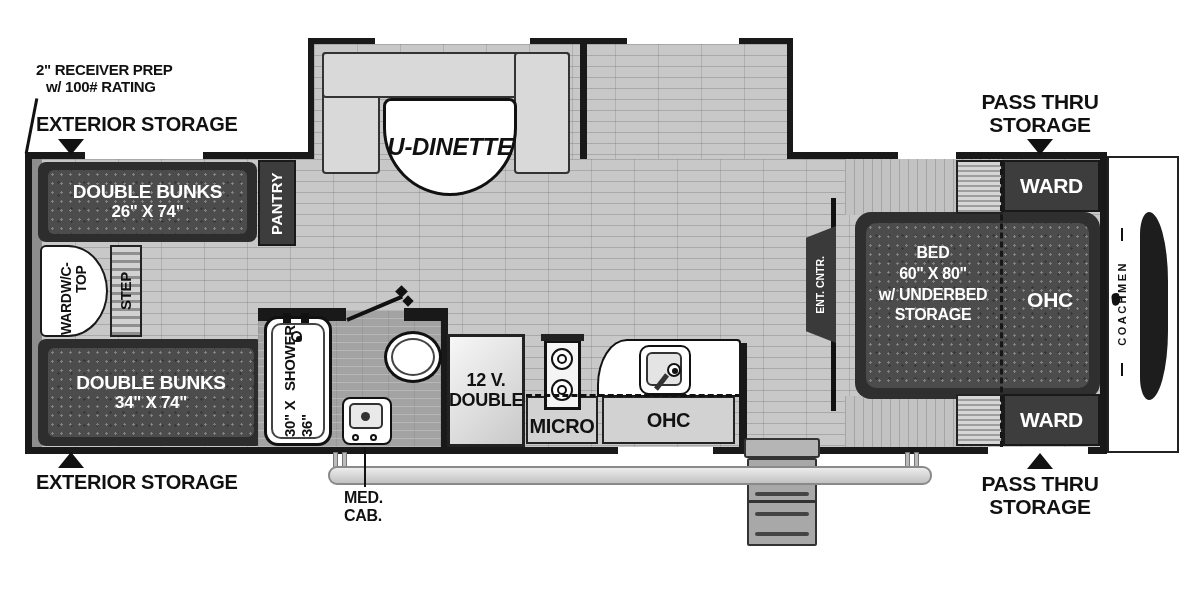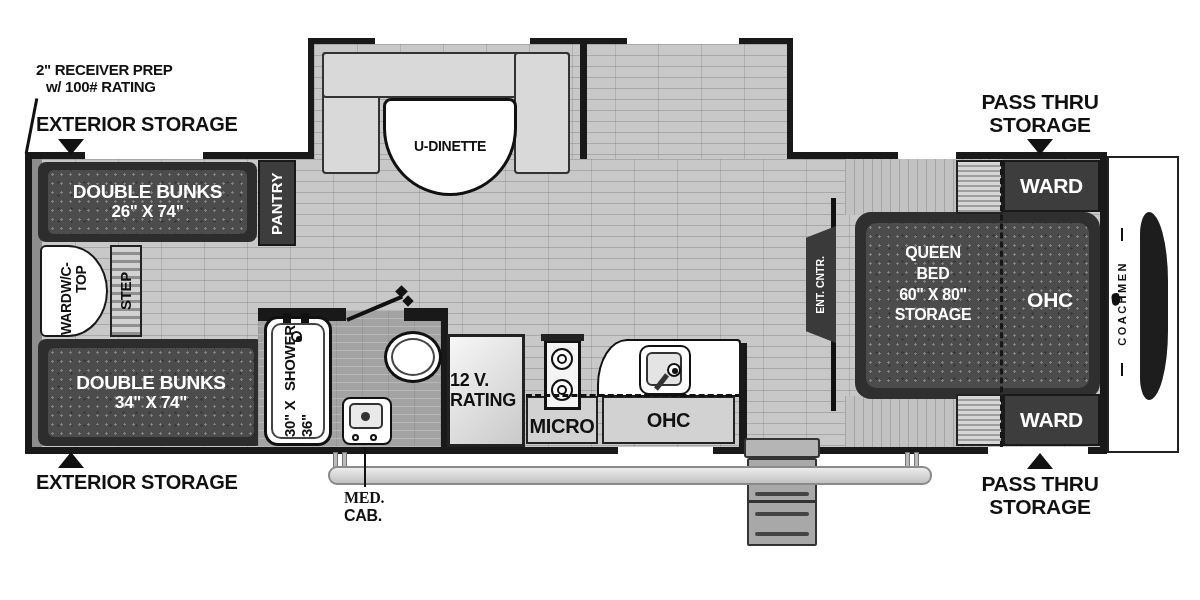--- a/index.html
+++ b/index.html
@@ -46,21 +46,21 @@
   <div class="abs floorV" style="left:845px;top:396px;width:157px;height:51px;"></div>
 
   <div class="abs floor" style="left:308px;top:38px;width:485px;height:121px;border:6px solid #191919;border-bottom:none;"></div>
   <div class="abs wall" style="left:580px;top:38px;width:7px;height:121px;"></div>
 
   <div class="abs cushion" style="left:322px;top:52px;width:58px;height:122px;"></div>
   <div class="abs cushion" style="left:322px;top:52px;width:248px;height:46px;"></div>
   <div class="abs cushion" style="left:514px;top:52px;width:56px;height:122px;"></div>
   <div class="abs" style="left:383px;top:98px;width:134px;height:98px;background:#fff;border:3px solid #111;
               border-radius:8px 8px 50% 50% / 8px 8px 68px 68px;display:flex;align-items:center;justify-content:center;">
-    <span class="lbl" style="position:static;font-size:14px;">U-DINETTE</span>
+    <span class="lbl" style="position:static;font-size:24px;font-style:italic;">U-DINETTE</span>
   </div>
 
 
   <div class="abs win" style="left:85px;top:152px;width:118px;height:7px;"></div>
   <div class="abs win" style="left:375px;top:38px;width:155px;height:6px;"></div>
   <div class="abs win" style="left:627px;top:38px;width:112px;height:6px;"></div>
   <div class="abs win" style="left:898px;top:152px;width:58px;height:7px;"></div>
   <div class="abs win" style="left:618px;top:447px;width:95px;height:7px;"></div>
   <div class="abs win" style="left:988px;top:447px;width:100px;height:7px;"></div>
 
@@ -120,23 +120,23 @@
   </div>
 
   <div class="abs" style="left:342px;top:397px;width:50px;height:48px;background:#fff;border:2.5px solid #111;border-radius:8px;">
     <div class="abs" style="left:5px;top:4px;width:34px;height:26px;background:#e9e9e9;border:2px solid #333;border-radius:5px;"></div>
     <div class="abs" style="left:17px;top:13px;width:9px;height:9px;border-radius:50%;background:#333;"></div>
     <div class="abs" style="left:8px;top:35px;width:7px;height:7px;border:2px solid #111;border-radius:50%;background:#fff;"></div>
     <div class="abs" style="left:26px;top:35px;width:7px;height:7px;border:2px solid #111;border-radius:50%;background:#fff;"></div>
   </div>
 
   <div class="abs" style="left:447px;top:334px;width:78px;height:113px;background:linear-gradient(135deg,#f7f7f7,#c9c9c9);
-              border:3.5px solid #222;display:flex;flex-direction:column;align-items:flex-start;justify-content:center;">
+              border:3.5px solid #222;display:flex;flex-direction:column;align-items:center;justify-content:center;">
     <span class="lbl" style="position:static;font-size:18px;">12 V.</span>
-    <span class="lbl" style="position:static;font-size:18px;">RATING</span>
+    <span class="lbl" style="position:static;font-size:18px;">DOUBLE</span>
   </div>
 
   <div class="abs" style="left:526px;top:396px;width:72px;height:48px;background:#d2d2d2;border:2px solid #222;
               display:flex;align-items:flex-end;justify-content:center;padding-bottom:5px;">
     <span class="lbl" style="position:static;font-size:20px;">MICRO</span>
   </div>
 
   <div class="abs" style="left:544px;top:340px;width:37px;height:70px;background:#f4f4f4;border:3px solid #111;">
     <div class="abs" style="left:-6px;top:-9px;width:43px;height:7px;background:#222;"></div>
     <div class="abs" style="left:4px;top:5px;width:22px;height:22px;border:2.5px solid #111;border-radius:50%;background:#fff;">
@@ -168,23 +168,23 @@
   <div class="abs" style="left:831px;top:198px;width:5px;height:72px;background:#111;"></div>
   <div class="abs" style="left:831px;top:341px;width:5px;height:70px;background:#111;"></div>
   <div class="abs" style="left:806px;top:226px;width:30px;height:117px;background:#3a3a3a;
               clip-path:polygon(0 10%,100% 0,100% 100%,0 90%);display:flex;align-items:center;justify-content:center;">
     <span class="lbl w vtxt" style="position:static;font-size:10.5px;letter-spacing:0;">ENT. CNTR.</span>
   </div>
 
   <div class="abs" style="left:855px;top:212px;width:245px;height:187px;background:#2f2f2f;border-radius:16px;"></div>
   <div class="abs speckle" style="left:866px;top:223px;width:223px;height:165px;border-radius:10px;"></div>
   <div class="abs c" style="left:858px;top:243px;width:150px;">
-    <div class="lbl w" style="position:static;font-size:16px;line-height:1.3;">QUEEN</div>
     <div class="lbl w" style="position:static;font-size:16px;line-height:1.3;">BED</div>
     <div class="lbl w" style="position:static;font-size:16px;line-height:1.3;">60" X 80"</div>
+    <div class="lbl w" style="position:static;font-size:16px;line-height:1.3;">w/ UNDERBED</div>
     <div class="lbl w" style="position:static;font-size:16px;line-height:1.3;">STORAGE</div>
   </div>
   <div class="abs c" style="left:1005px;top:288px;width:90px;">
     <span class="lbl w" style="position:static;font-size:21px;">OHC</span>
   </div>
 
   <div class="abs hatch" style="left:956px;top:160px;width:47px;height:54px;border:2px solid #222;"></div>
   <div class="abs hatch" style="left:956px;top:394px;width:47px;height:52px;border:2px solid #222;"></div>
   <div class="abs darkpanel" style="left:1003px;top:160px;width:97px;height:52px;border:2px solid #191919;display:flex;align-items:center;justify-content:center;">
     <span class="lbl w" style="position:static;font-size:21px;">WARD</span>
@@ -235,16 +235,16 @@
 
   <div class="abs lbl c" style="left:980px;top:90px;width:120px;font-size:21px;">PASS THRU</div>
   <div class="abs lbl c" style="left:980px;top:113px;width:120px;font-size:21px;">STORAGE</div>
   <div class="abs arrow-down" style="left:1027px;top:139px;"></div>
 
   <div class="abs arrow-up" style="left:1027px;top:453px;"></div>
   <div class="abs lbl c" style="left:980px;top:472px;width:120px;font-size:21px;">PASS THRU</div>
   <div class="abs lbl c" style="left:980px;top:495px;width:120px;font-size:21px;">STORAGE</div>
 
   <div class="abs" style="left:364px;top:447px;width:2px;height:40px;background:#111;"></div>
-  <div class="abs lbl" style="left:344px;top:489px;font-size:16px;font-family:Liberation Serif, serif;">MED.</div>
+  <div class="abs lbl" style="left:344px;top:489px;font-size:16px;">MED.</div>
   <div class="abs lbl" style="left:344px;top:507px;font-size:16px;">CAB.</div>
 
 </div>
 
 </body></html>

